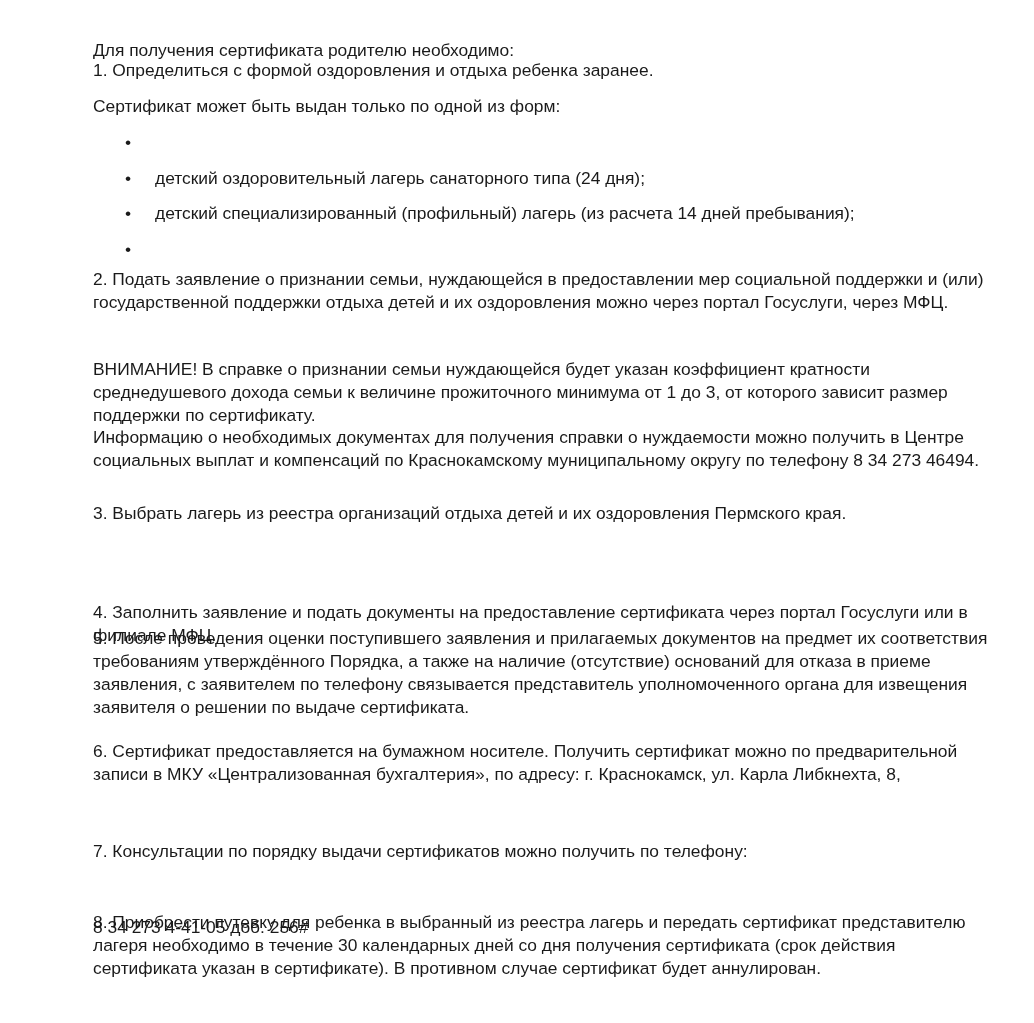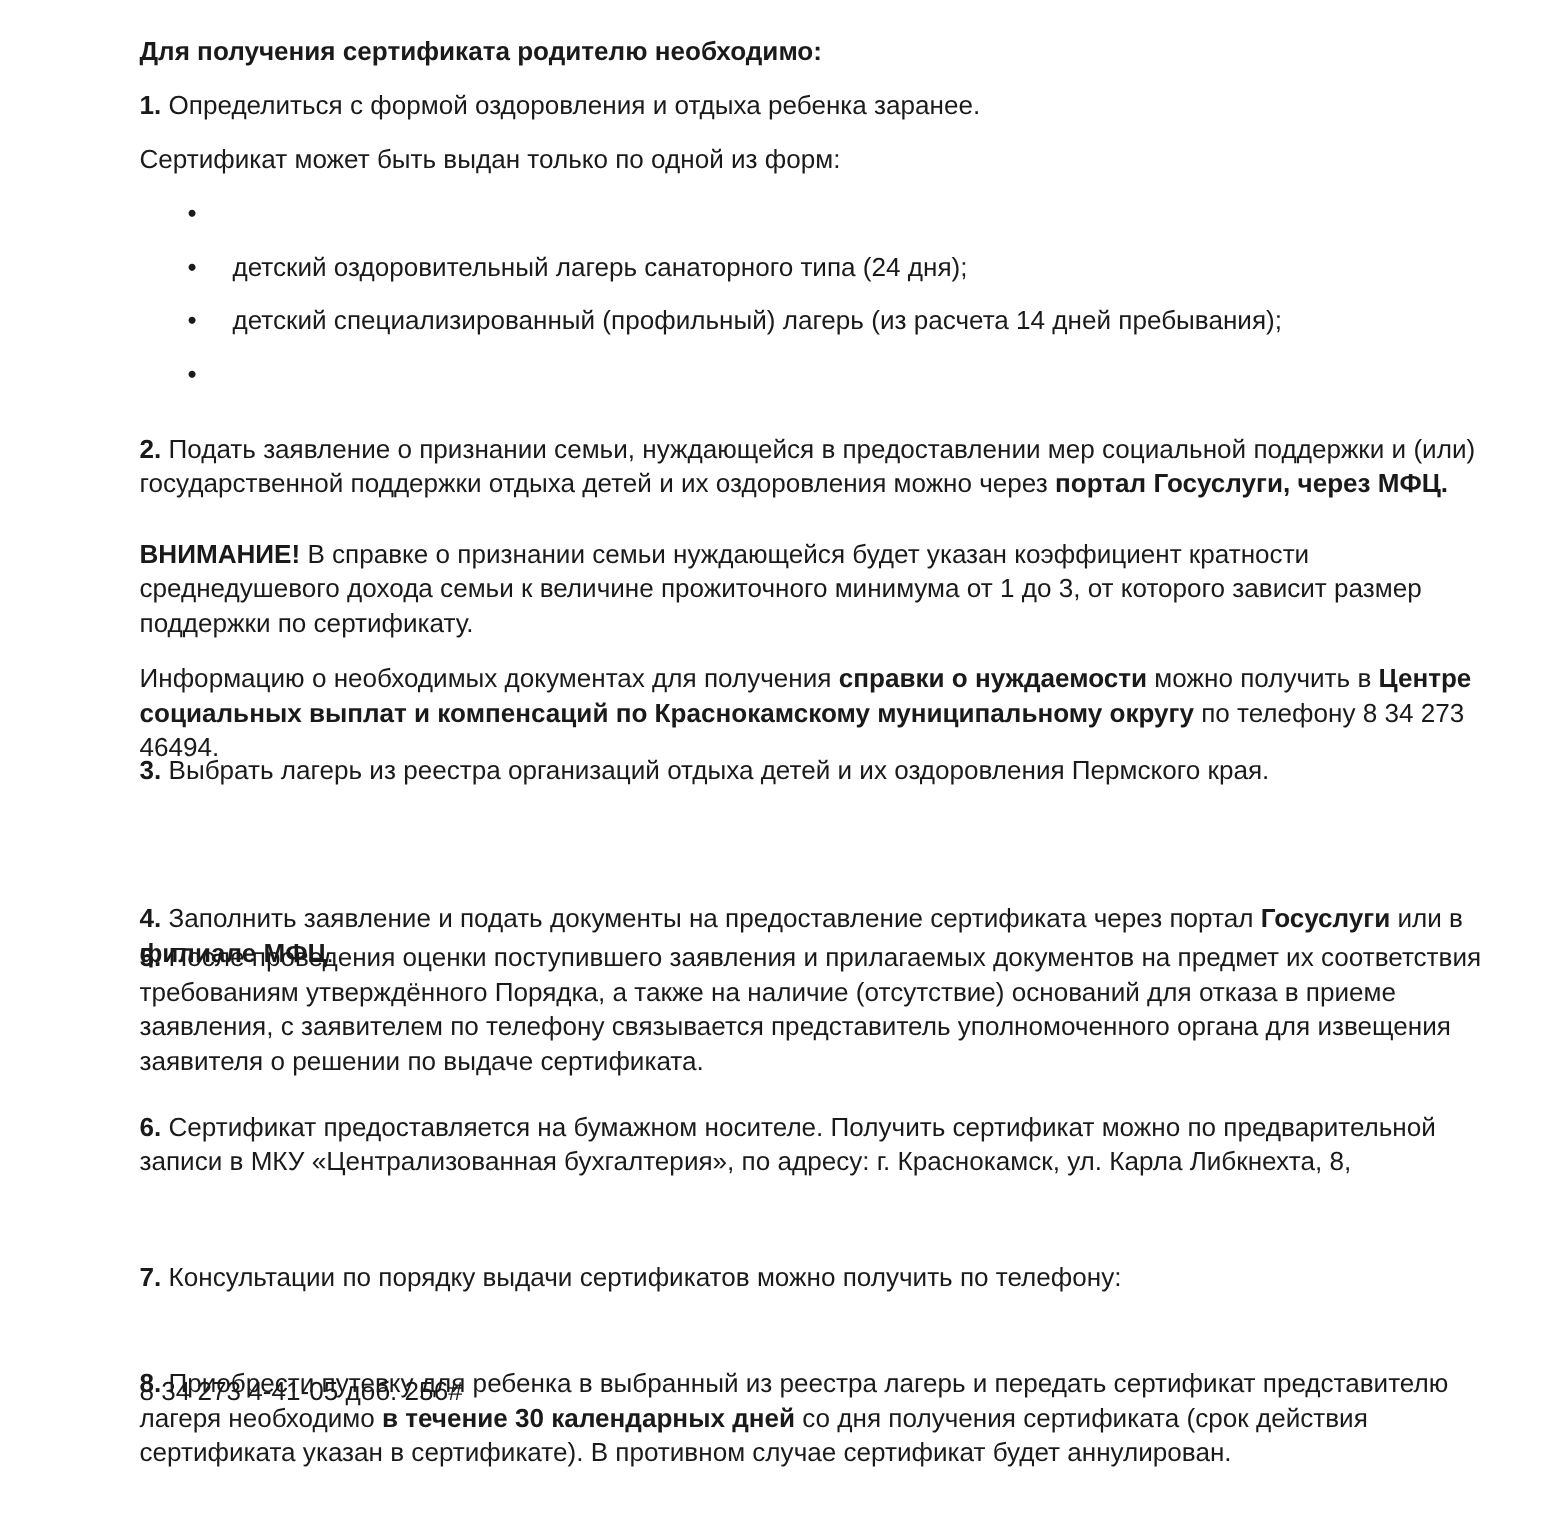--- a/index.html
+++ b/index.html
@@ -3,43 +3,43 @@
   <meta charset="utf-8">
   <style>
     html, body { margin: 0; padding: 0; background: #ffffff; }
     body {
       width: 1034px; height: 1023px; overflow: hidden;
       font-family: "Liberation Sans", sans-serif;
       font-size: 17.4px; color: #1a1a1a; line-height: 23px;
     }
     .doc { position: relative; padding: 0 0 0 93px; width: 910px; }
     .p { margin: 0; position: absolute; left: 93px; width: 910px; }
-    .b { font-weight: bold; }
+    .b { font-weight: normal; margin-top: 16px; }
     .bullet-list { list-style: none; margin: 0; padding: 0; position: absolute; left: 93px; width: 910px; }
     .bullet-list li { position: relative; padding-left: 62px; height: 35.5px; }
     .bullet-list li .dot { position: absolute; left: 32px; top: 0; }
   </style>
 </head>
 <body>
 
 <div class="doc">
   <p class="p b" style="top:23px">Для получения сертификата родителю необходимо:</p>
   <p class="p" style="top:59px"><span class="b">1.</span><span> Определиться с формой оздоровления и отдыха ребенка заранее.</span></p>
   <p class="p" style="top:95px">Сертификат может быть выдан только по одной из форм:</p>
 
   <ul class="bullet-list" style="top:131px">
     <li><span class="dot">•</span></li>
     <li><span class="dot">•</span><span>детский оздоровительный лагерь санаторного типа (24 дня);</span></li>
     <li><span class="dot">•</span><span>детский специализированный (профильный) лагерь (из расчета 14 дней пребывания);</span></li>
     <li><span class="dot">•</span></li>
   </ul>
 
-  <p class="p" style="top:288px"><span class="b">2.</span><span> Подать заявление о признании семьи, нуждающейся в предоставлении мер социальной поддержки и (или) государственной поддержки отдыха детей и их оздоровления можно через </span><span class="b">портал Госуслуги, через МФЦ.</span></p>
+  <p class="p" style="top:268px"><span class="b">2.</span><span> Подать заявление о признании семьи, нуждающейся в предоставлении мер социальной поддержки и (или) государственной поддержки отдыха детей и их оздоровления можно через </span><span class="b">портал Госуслуги, через МФЦ.</span></p>
   <p class="p" style="top:358px"><span class="b">ВНИМАНИЕ!</span><span> В справке о признании семьи нуждающейся будет указан коэффициент кратности среднедушевого дохода семьи к величине прожиточного минимума от 1 до 3, от которого зависит размер поддержки по сертификату.</span></p>
-  <p class="p" style="top:441px"><span>Информацию о необходимых документах для получения </span><span class="b">справки о нуждаемости</span><span> можно получить в </span><span class="b">Центре социальных выплат и компенсаций по Краснокамскому муниципальному округу</span><span> по телефону 8 34 273 46494.</span></p>
+  <p class="p" style="top:426px"><span>Информацию о необходимых документах для получения </span><span class="b">справки о нуждаемости</span><span> можно получить в </span><span class="b">Центре социальных выплат и компенсаций по Краснокамскому муниципальному округу</span><span> по телефону 8 34 273 46494.</span></p>
   <p class="p" style="top:502px"><span class="b">3.</span><span> Выбрать лагерь из реестра организаций отдыха детей и их оздоровления Пермского края.</span></p>
   <p class="p" style="top:601px"><span class="b">4.</span><span> Заполнить заявление и подать документы на предоставление сертификата через портал </span><span class="b">Госуслуги</span><span> или в </span><span class="b">филиале МФЦ</span><span>.</span></p>
   <p class="p" style="top:627px"><span class="b">5.</span><span> После проведения оценки поступившего заявления и прилагаемых документов на предмет их соответствия требованиям утверждённого Порядка, а также на наличие (отсутствие) оснований для отказа в приеме заявления, с заявителем по телефону связывается представитель уполномоченного органа для извещения заявителя о решении по выдаче сертификата.</span></p>
   <p class="p" style="top:740px"><span class="b">6.</span><span> Сертификат предоставляется на бумажном носителе. Получить сертификат можно по предварительной записи в МКУ «Централизованная бухгалтерия», по адресу: г. Краснокамск, ул. Карла Либкнехта, 8,</span></p>
   <p class="p" style="top:840px"><span class="b">7.</span><span> Консультации по порядку выдачи сертификатов можно получить по телефону:</span></p>
   <p class="p" style="top:916px">8 34 273 4-41-05 доб. 256#</p>
   <p class="p" style="top:911px"><span class="b">8.</span><span> Приобрести путевку для ребенка в выбранный из реестра лагерь и передать сертификат представителю лагеря необходимо </span><span class="b">в течение 30 календарных дней</span><span> со дня получения сертификата (срок действия сертификата указан в сертификате). В противном случае сертификат будет аннулирован.</span></p>
 </div>
 
 </body></html>

